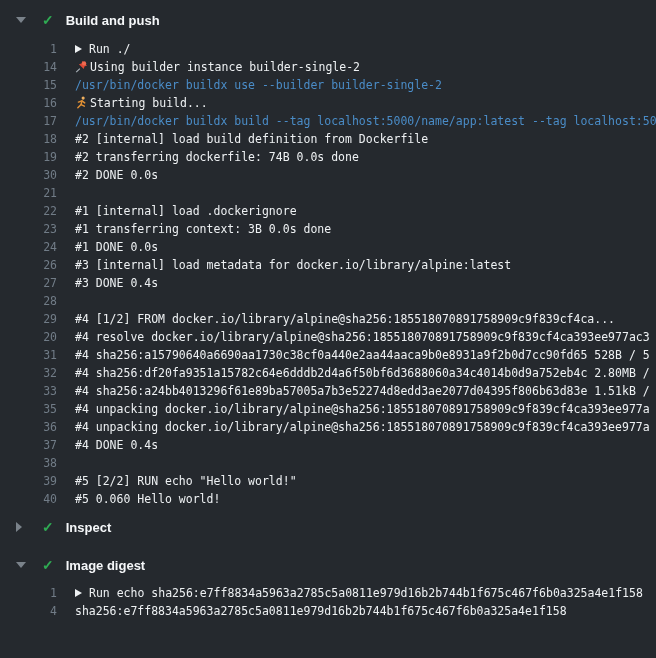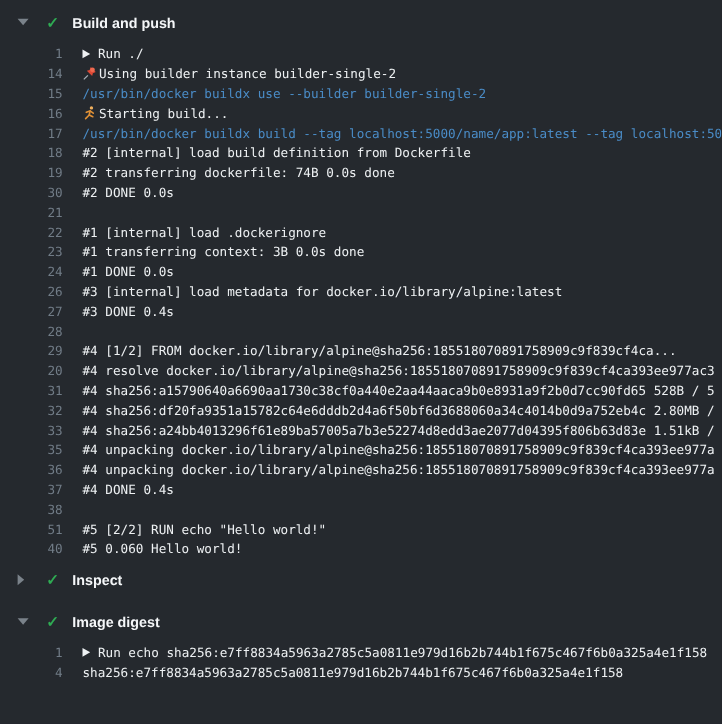--- a/index.html
+++ b/index.html
@@ -112,21 +112,21 @@
       <div class="log-line"><span class="gutter">28</span><span class="line-content"><span></span></span></div>
       <div class="log-line"><span class="gutter">29</span><span class="line-content"><span>#4 [1/2] FROM docker.io/library/alpine@sha256:185518070891758909c9f839cf4ca...</span></span></div>
       <div class="log-line"><span class="gutter">20</span><span class="line-content"><span>#4 resolve docker.io/library/alpine@sha256:185518070891758909c9f839cf4ca393ee977ac3</span></span></div>
       <div class="log-line"><span class="gutter">31</span><span class="line-content"><span>#4 sha256:a15790640a6690aa1730c38cf0a440e2aa44aaca9b0e8931a9f2b0d7cc90fd65 528B / 5</span></span></div>
       <div class="log-line"><span class="gutter">32</span><span class="line-content"><span>#4 sha256:df20fa9351a15782c64e6dddb2d4a6f50bf6d3688060a34c4014b0d9a752eb4c 2.80MB /</span></span></div>
       <div class="log-line"><span class="gutter">33</span><span class="line-content"><span>#4 sha256:a24bb4013296f61e89ba57005a7b3e52274d8edd3ae2077d04395f806b63d83e 1.51kB /</span></span></div>
       <div class="log-line"><span class="gutter">35</span><span class="line-content"><span>#4 unpacking docker.io/library/alpine@sha256:185518070891758909c9f839cf4ca393ee977a</span></span></div>
       <div class="log-line"><span class="gutter">36</span><span class="line-content"><span>#4 unpacking docker.io/library/alpine@sha256:185518070891758909c9f839cf4ca393ee977a</span></span></div>
       <div class="log-line"><span class="gutter">37</span><span class="line-content"><span>#4 DONE 0.4s</span></span></div>
       <div class="log-line"><span class="gutter">38</span><span class="line-content"><span></span></span></div>
-      <div class="log-line"><span class="gutter">51</span><span class="line-content"><span>#5 [2/2] RUN echo "Hello world!"</span></span></div>
+      <div class="log-line"><span class="gutter">39</span><span class="line-content"><span>#5 [2/2] RUN echo "Hello world!"</span></span></div>
       <div class="log-line"><span class="gutter">40</span><span class="line-content"><span>#5 0.060 Hello world!</span></span></div>
     </div>
     <div class="section-header" style="margin-top: 4px;">
       <span class="tri right"></span>
       <span class="check">✓</span>
       <span class="section-title">Inspect</span>
     </div>
     <div class="section-header" style="margin-top: 16px;">
       <span class="tri down"></span>
       <span class="check">✓</span>

